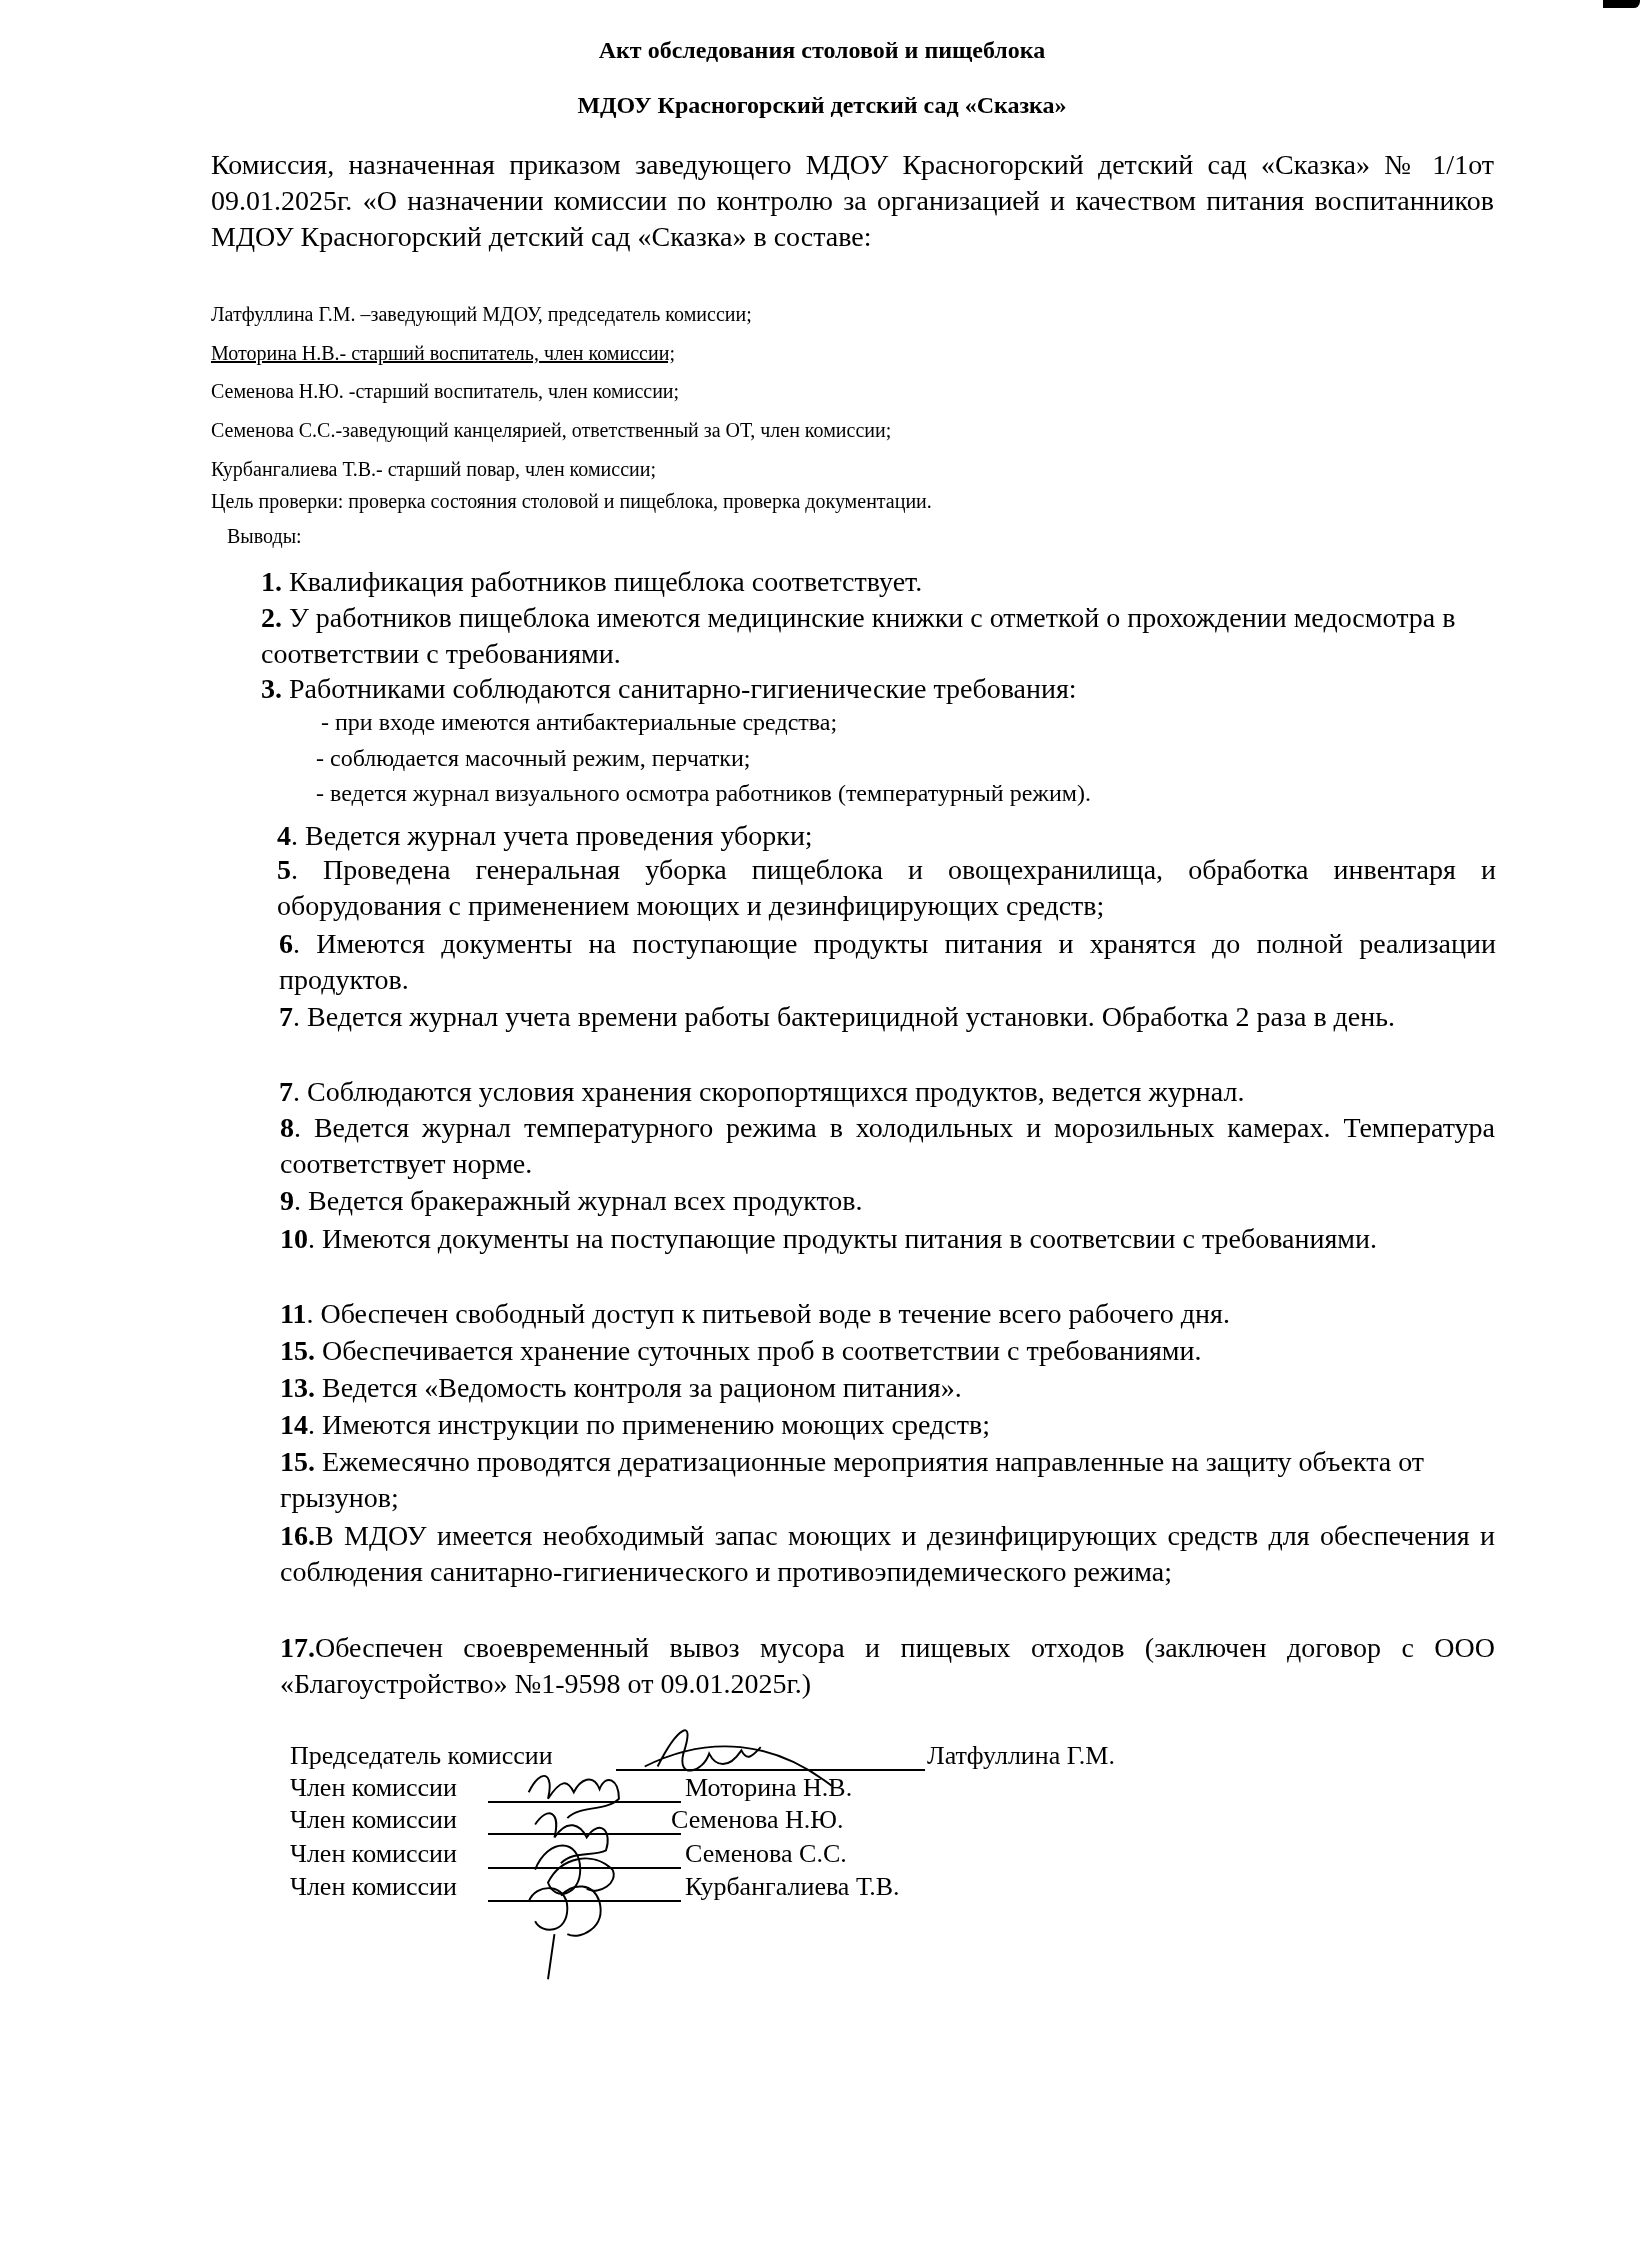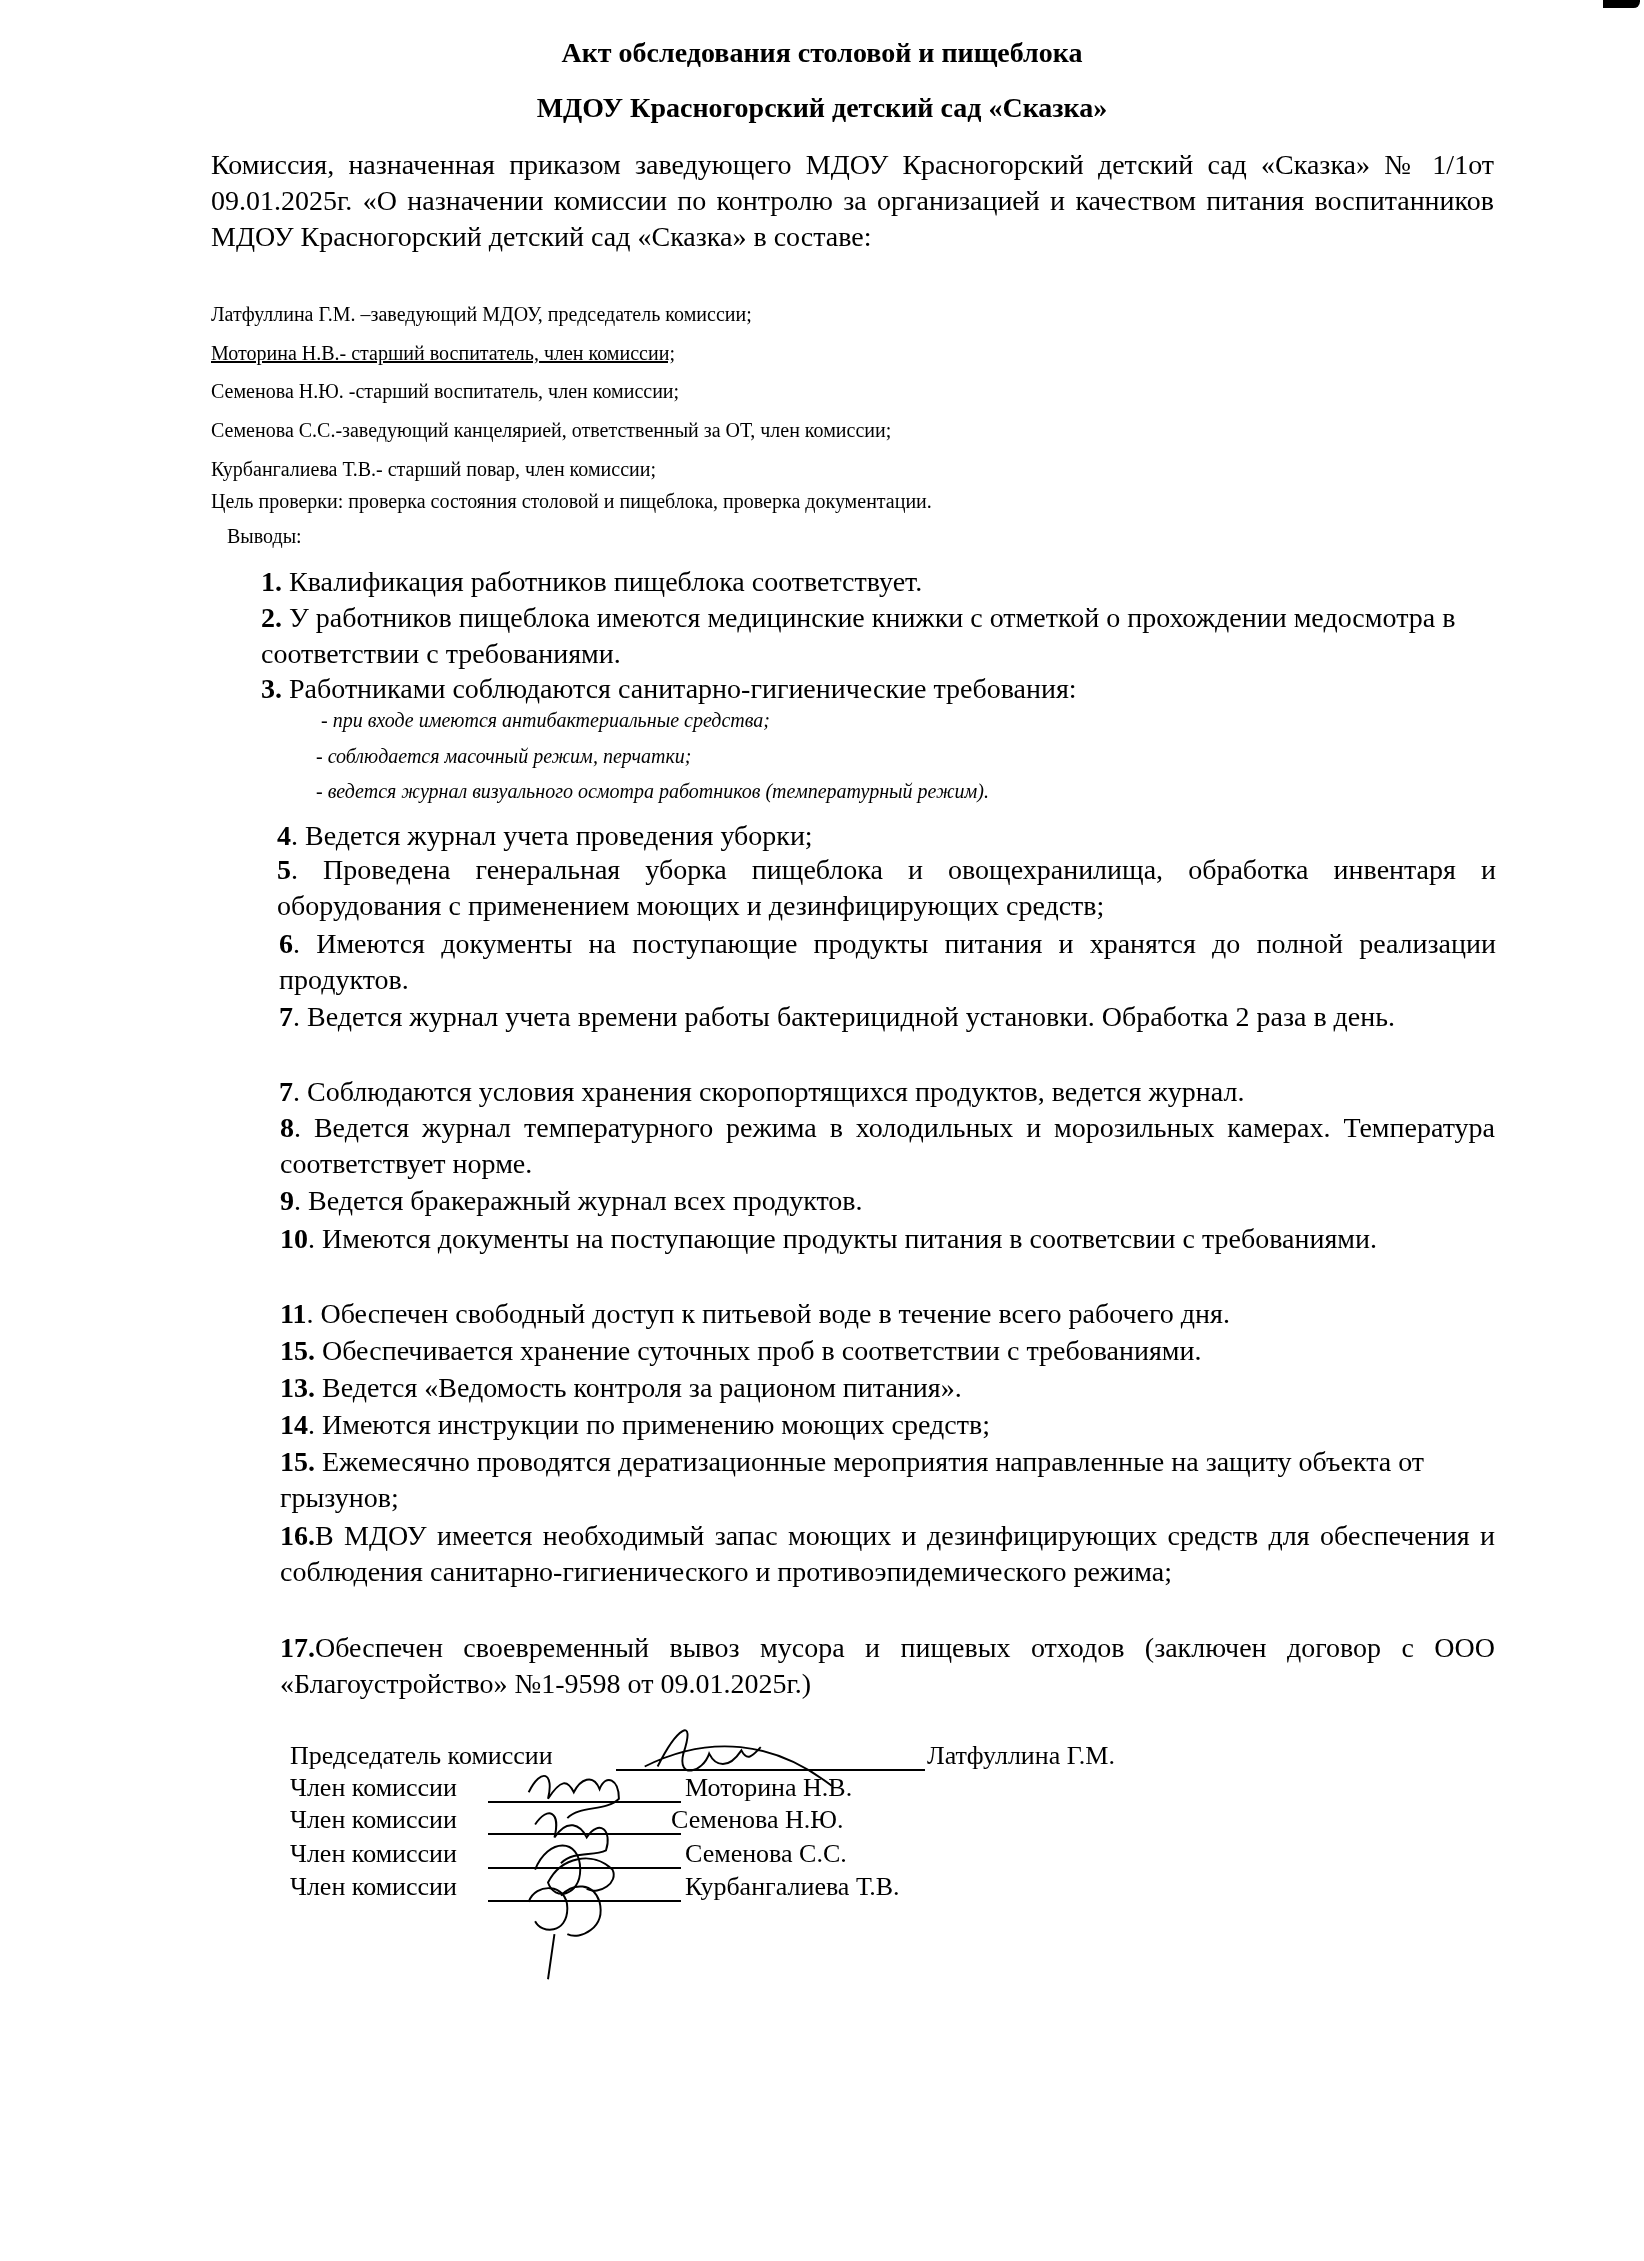--- a/index.html
+++ b/index.html
@@ -3,28 +3,28 @@
 <meta charset="utf-8">
 <style>
   html, body { margin: 0; padding: 0; background: #ffffff; }
   body {
     width: 1644px; height: 2261px; position: relative; overflow: hidden;
     font-family: "Liberation Serif", "DejaVu Serif", serif; color: #000;
   }
   .scan-mark { position: absolute; background: #000; }
   .title {
     position: absolute; left: 0; width: 1644px; text-align: center;
-    font-weight: bold; font-size: 28px; letter-spacing: 0px;
+    font-weight: bold; font-size: 24px; letter-spacing: 0px;
   }
   .para { position: absolute; left: 211px; width: 1283px; text-align: justify; text-align-last: left; font-size: 28px; line-height: 36px; }
   .line { position: absolute; left: 211px; font-size: 20px; white-space: nowrap; }
   .item { position: absolute; font-size: 28px; line-height: 36px; }
   .item .num { font-weight: bold; }
   .item .txt { }
-  .sub { position: absolute; font-size: 20px; white-space: nowrap; font-style: italic; }
+  .sub { position: absolute; font-size: 24px; white-space: nowrap; }
   .sig-row { position: absolute; left: 290px; font-size: 26px; white-space: nowrap; height: 32px; }
   .sig-label { position: absolute; left: 0; top: 0; }
   .sig-line { position: absolute; height: 1.9px; background: #000; }
   .sig-name { position: absolute; top: 0; }
   svg.signatures { position: absolute; left: 0; top: 0; pointer-events: none; }
 </style>
 </head>
 <body>
 
 <div class="scan-mark" style="left:1603px;top:0;width:37px;height:7.7px;border-radius:0 0 6.4px 0;"></div>

